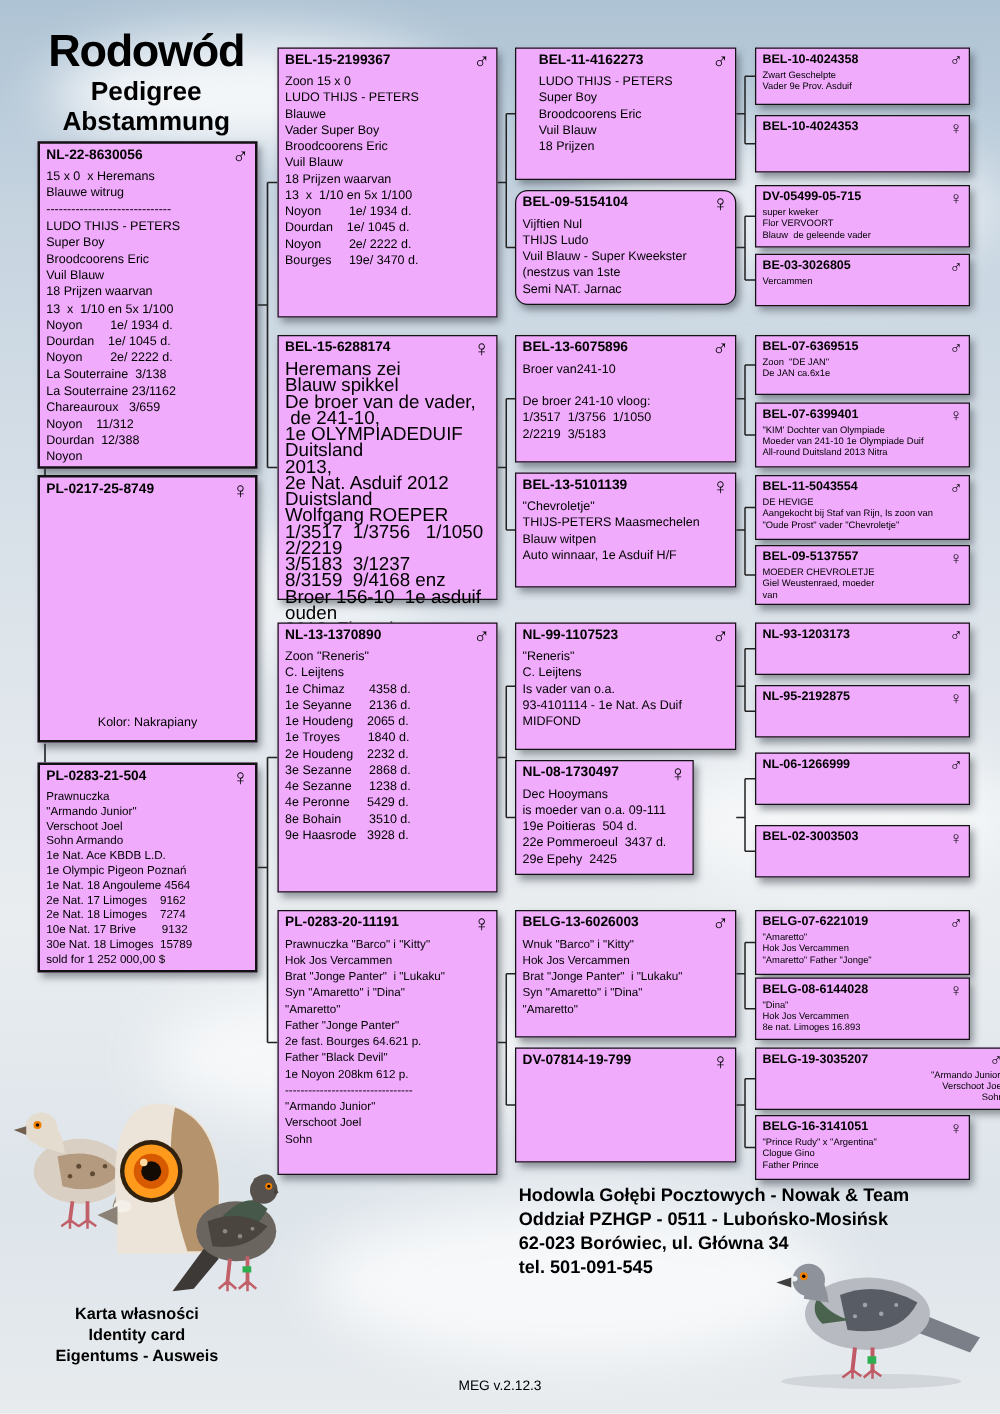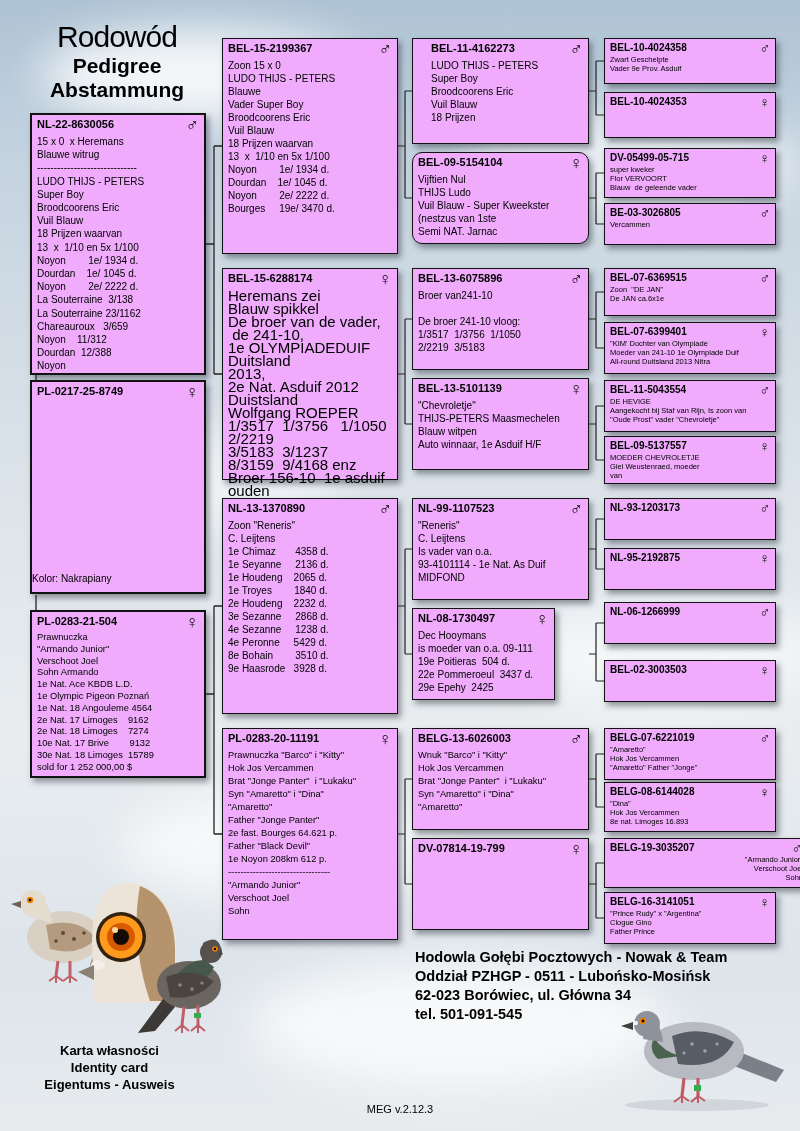--- a/index.html
+++ b/index.html
@@ -6,33 +6,33 @@
   html,body { width:800px; height:1131px; }
   body {
     position:relative;
     font-family:"Liberation Sans", sans-serif;
     background:linear-gradient(180deg,#aec3d4 0%,#c6d4e0 15%,#dae2e9 40%,#e9edf0 65%,#dde4ea 85%,#e7ebee 100%);
     overflow:hidden;
     color:#000;
   }
   .cloud { position:absolute; border-radius:50%; background:rgba(255,255,255,0.85); filter:blur(22px); }
   .titleblock { position:absolute; left:22px; top:20px; width:190px; text-align:center; }
-  .title-main { font-size:30px; font-weight:normal; letter-spacing:-1px; }
+  .title-main { font-size:36px; font-weight:bold; letter-spacing:-1px; }
   .title-sub  { font-size:21px; font-weight:bold; line-height:24px; }
   .box { position:absolute; background:#f0abfc; border:1px solid #121212; box-shadow:3px 4px 6px rgba(50,55,65,0.5); }
   .g1 { border-width:2px; }
   .head { display:flex; justify-content:space-between; align-items:flex-start; padding:3px 5px 0 5px; }
   .ring { font-weight:bold; font-size:11px; white-space:nowrap; }
   .sex  { font-size:18px; line-height:15px; }
   .btxt { padding:2px 4px 3px 5px; font-size:10px; line-height:13.2px; white-space:pre-wrap; }
   .g2 .btxt, .g3 .btxt { line-height:13px; }
   .g4 .ring { font-size:10px; }
   .g4 .sex  { font-size:14px; line-height:12px; }
   .g4 .btxt { font-size:7.5px; line-height:9px; padding-top:1px; }
-  .note { position:absolute; bottom:8px; left:0; width:100%; font-size:10px; }
+  .note { position:absolute; bottom:8px; left:0; width:100%; text-align:center; font-size:10px; }
   #connectors { position:absolute; left:0; top:0; pointer-events:none; }
   .footer { position:absolute; left:415px; top:948px; width:375px; font-size:14.5px; font-weight:bold; line-height:19px; white-space:pre-line; }
   .identity { position:absolute; left:22px; top:1042px; width:175px; text-align:center; font-size:13px; font-weight:bold; line-height:17px; white-space:pre-line; }
   .version { position:absolute; left:0; top:1103px; width:800px; text-align:center; font-size:11px; }
   .pigeons { position:absolute; }
 </style>
 </head>
 <body>
 
 <div class="cloud" style="left:40px;top:30px;width:320px;height:90px;"></div>

